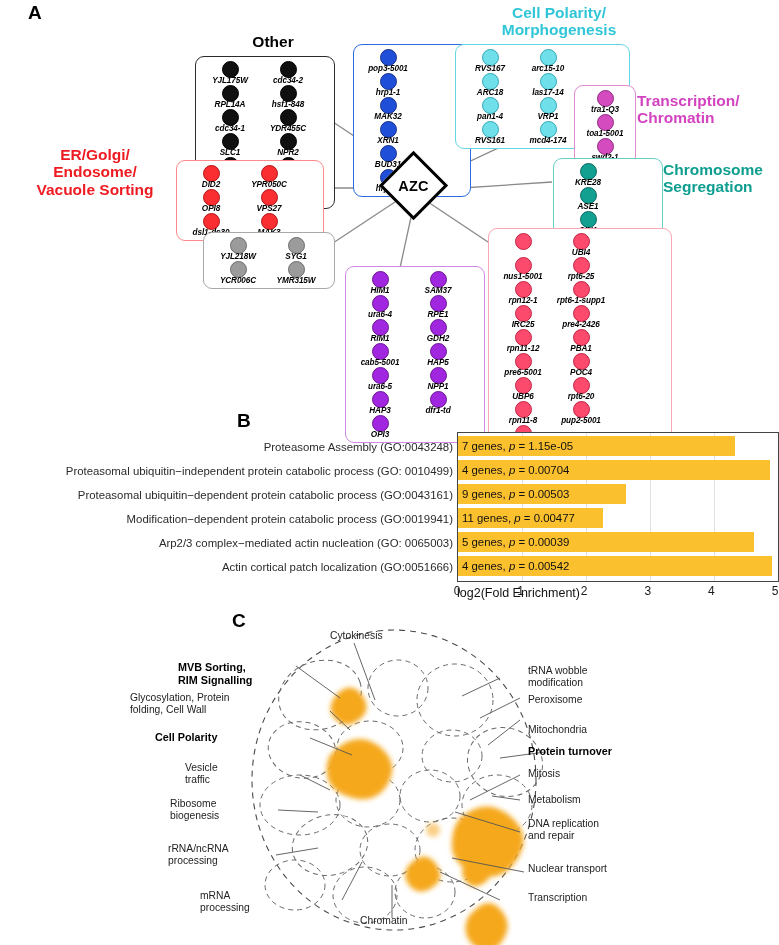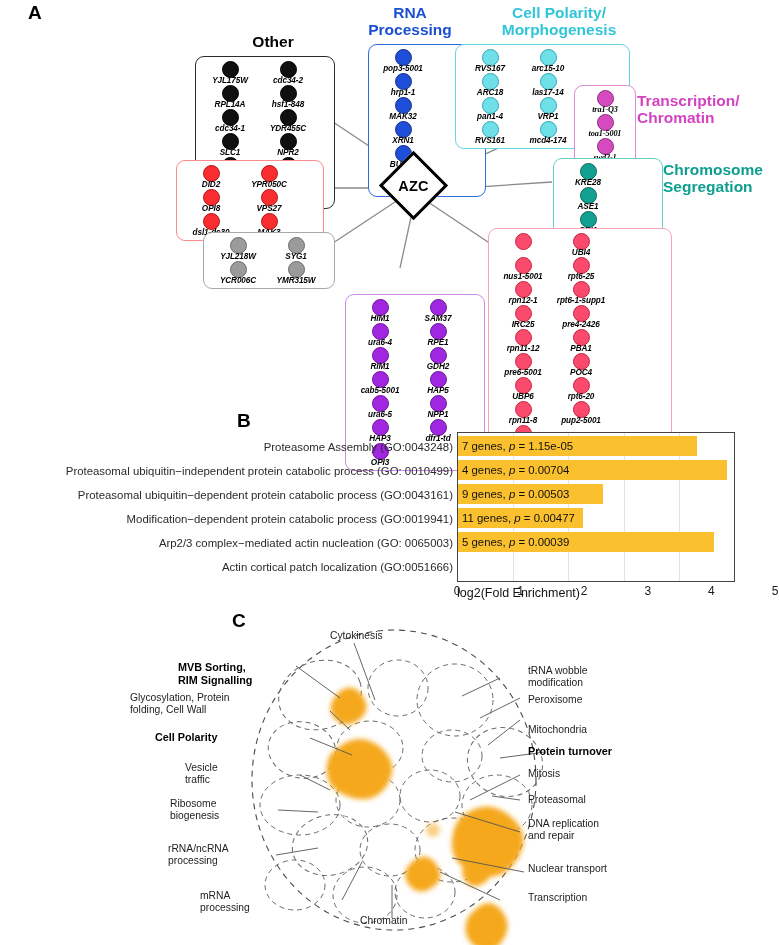--- a/index.html
+++ b/index.html
@@ -74,24 +74,24 @@
   .c-magenta .dot { background: #d44bc0; border-color:#8e2b7e; }
   .c-red   .dot { background: #fa2d30; border-color:#b01416; }
   .c-grey  .dot { background: #9b9b9b; border-color:#6c6c6c; }
   .c-purple .dot { background: #a126e0; border-color:#6b1594; }
   .c-pink  .dot { background: #fb4a6c; border-color:#c32345; }
   .c-teal  .dot { background: #12a090; border-color:#0a6b60; }
 
   .b-black   { border-color: #2b2b2b; }
   .b-blue    { border-color: #2b6be0; }
   .b-cyan    { border-color: #63d6e4; }
-  .b-magenta { border-color: #e08ad2; font-family: Liberation Serif, serif; }
+  .b-magenta { border-color: #e08ad2; }
   .b-red     { border-color: #fb8a8c; }
   .b-grey    { border-color: #a8a8a8; }
-  .b-purple  { border-color: #cf8ae8; margin-top: 28px; }
+  .b-purple  { border-color: #cf8ae8; }
   .b-pink    { border-color: #fba6b6; text-align: right; }
   .b-teal    { border-color: #68cfc4; }
 
   .t-black   { color: #000000; }
   .t-blue    { color: #1b4fd1; }
   .t-cyan    { color: #30c6d8; }
   .t-magenta { color: #d343c0; }
   .t-red     { color: #ee1b22; }
   .t-grey    { color: #9a9a9a; }
   .t-purple  { color: #a02ce0; }
@@ -113,21 +113,21 @@
     display: flex; align-items: center; justify-content: center;
     font-size: 14.5px; font-weight: bold; color:#000;
     letter-spacing: 0.3px;
   }
 
   
   #panelB { position: absolute; left: 0; top: 410px; width: 779px; height: 195px; }
   #bchart-plot {
     position: absolute;
     left: 457px; top: 22px;
-    width: 278px; height: 150px;
+    width: 322px; height: 150px;
     border: 1.2px solid #444;
     background: #fff;
   }
   .bgrid {
     position: absolute; top: 0; bottom: 0;
     width: 1px; background: #e3e3e3;
   }
   .brow {
     position: relative;
     height: 24px;
@@ -247,23 +247,21 @@
             <div class="dot"></div>
             <div class="gname">YLL044W</div>
           </div>
         <div class="node c-black">
             <div class="dot"></div>
             <div class="gname">STE5</div>
           </div>
       </div>
     </div>
 
-    <div class="cat-title t-blue" style="left:348px; top:4px; width:124px;">RNA
-Processing</div>
-    <div class="node-box b-blue" style="left:368px; top:44px; width:118px;">
+    <div class="node-box b-blue" style="left:353px; top:44px; width:118px;">
       <div class="node-grid">
         <div class="node c-blue">
             <div class="dot"></div>
             <div class="gname">pop3-5001</div>
           </div>
         <div class="node c-blue">
             <div class="dot"></div>
             <div class="gname">hrp1-1</div>
           </div>
         <div class="node c-blue">
@@ -359,20 +357,23 @@
             <div class="dot"></div>
             <div class="gname">CIN1</div>
           </div>
         <div class="node c-teal">
             <div class="dot"></div>
             <div class="gname">mob1-5001</div>
           </div>
       </div>
     </div>
 
+    <div class="cat-title t-red" style="left:4px; top:146px; width:182px;">ER/Golgi/
+Endosome/
+Vacuole Sorting</div>
     <div class="node-box b-red" style="left:176px; top:160px; width:148px;">
       <div class="node-grid">
         <div class="node c-red">
             <div class="dot"></div>
             <div class="gname">DID2</div>
           </div>
         <div class="node c-red">
             <div class="dot"></div>
             <div class="gname">YPR050C</div>
           </div>
@@ -577,20 +578,24 @@
             <div class="bar" style="width: 52.4%; background: rgb(251, 192, 45);"></div>
             <div class="bar-label">9 genes, <i>p</i> = 0.00503</div>
           </div>
           <div class="brow">
             <div class="bar" style="width: 45.4%; background: rgb(251, 192, 45);"></div>
             <div class="bar-label">11 genes, <i>p</i> = 0.00477</div>
           </div>
           <div class="brow">
             <div class="bar" style="width: 92.6%; background: rgb(251, 192, 45);"></div>
             <div class="bar-label">5 genes, <i>p</i> = 0.00039</div>
+          </div>
+          <div class="brow">
+            <div class="bar" style="width: 98%; background: rgb(251, 192, 45);"></div>
+            <div class="bar-label">4 genes, <i>p</i> = 0.00542</div>
           </div>
         </div>
     </div>
 
     <div id="cat-labels">
         <div class="cat-label" style="top: 31px;">Proteasome Assembly (GO:0043248)</div>
         <div class="cat-label" style="top: 55px;">Proteasomal ubiquitin−independent protein catabolic process (GO: 0010499)</div>
         <div class="cat-label" style="top: 79px;">Proteasomal ubiquitin−dependent protein catabolic process (GO:0043161)</div>
         <div class="cat-label" style="top: 103px;">Modification−dependent protein catabolic process (GO:0019941)</div>
         <div class="cat-label" style="top: 127px;">Arp2/3 complex−mediated actin nucleation (GO: 0065003)</div>
@@ -686,21 +691,21 @@
 biogenesis</div>
         <div class="c-lab" style="left: 168px; top: 243px;">rRNA/ncRNA
 processing</div>
         <div class="c-lab" style="left: 200px; top: 290px;">mRNA
 processing</div>
         <div class="c-lab" style="left: 360px; top: 315px;">Chromatin</div>
         <div class="c-lab" style="left: 528px; top: 292px;">Transcription</div>
         <div class="c-lab" style="left: 528px; top: 263px;">Nuclear transport</div>
         <div class="c-lab" style="left: 528px; top: 218px;">DNA replication
 and repair</div>
-        <div class="c-lab" style="left: 528px; top: 194px;">Proteasomal</div>
+        <div class="c-lab" style="left: 528px; top: 194px;">Metabolism</div>
         <div class="c-lab" style="left: 528px; top: 168px;">Mitosis</div>
         <div class="c-lab bold" style="left: 528px; top: 145px;">Protein turnover</div>
         <div class="c-lab" style="left: 528px; top: 124px;">Mitochondria</div>
         <div class="c-lab" style="left: 528px; top: 94px;">Peroxisome</div>
         <div class="c-lab" style="left: 528px; top: 65px;">tRNA wobble
 modification</div>
       </div>
   </div>
 </div>
 

